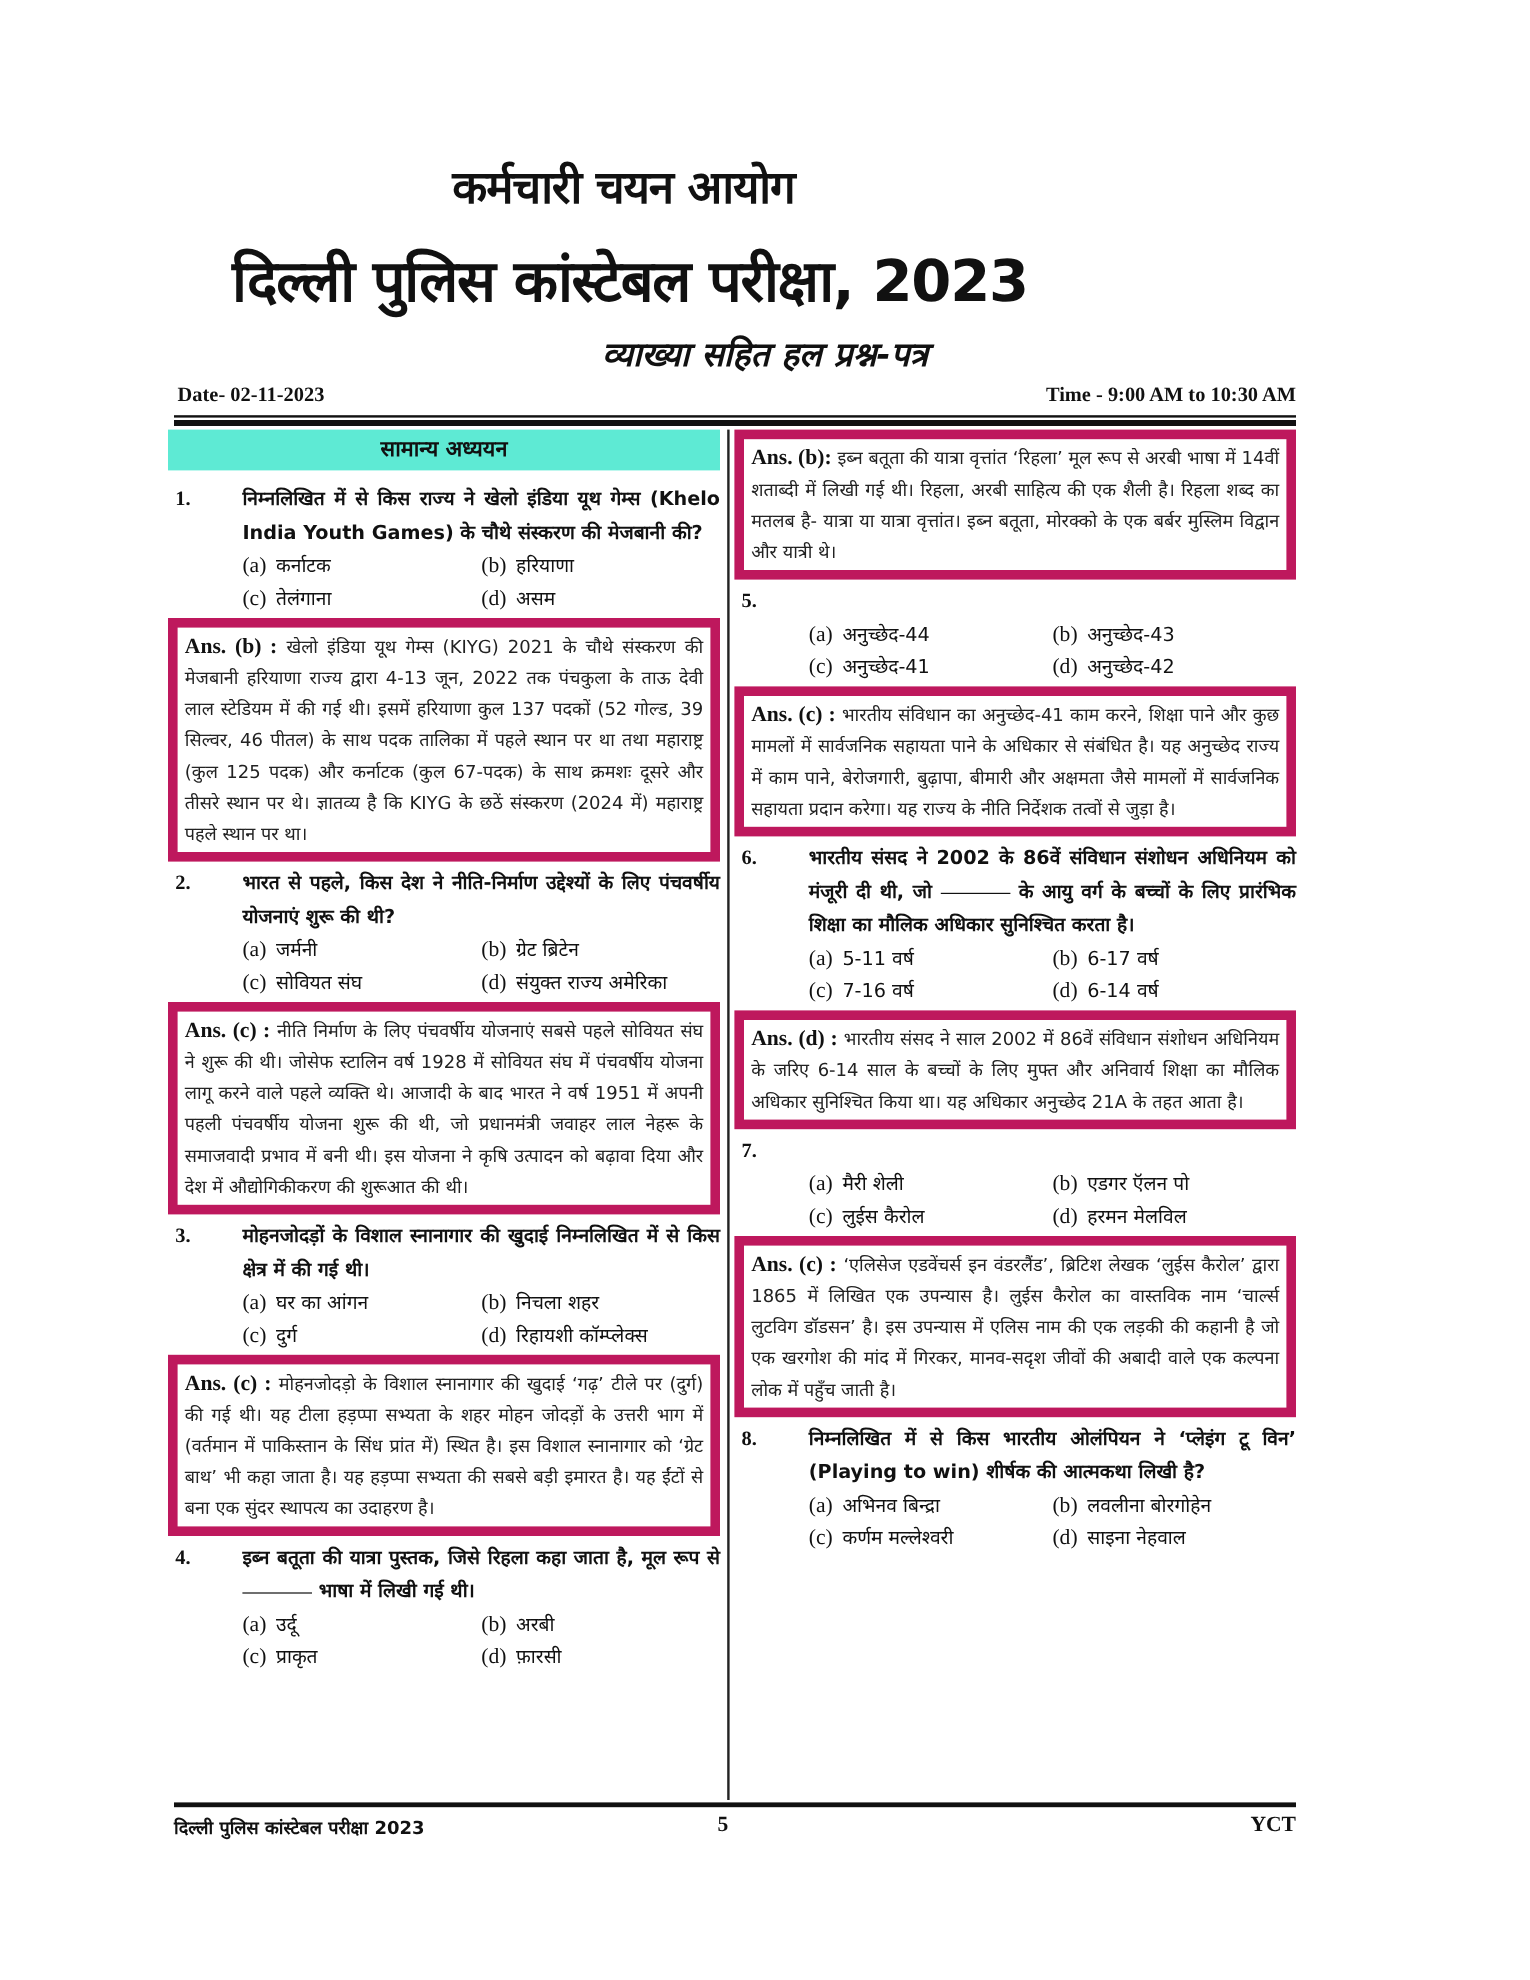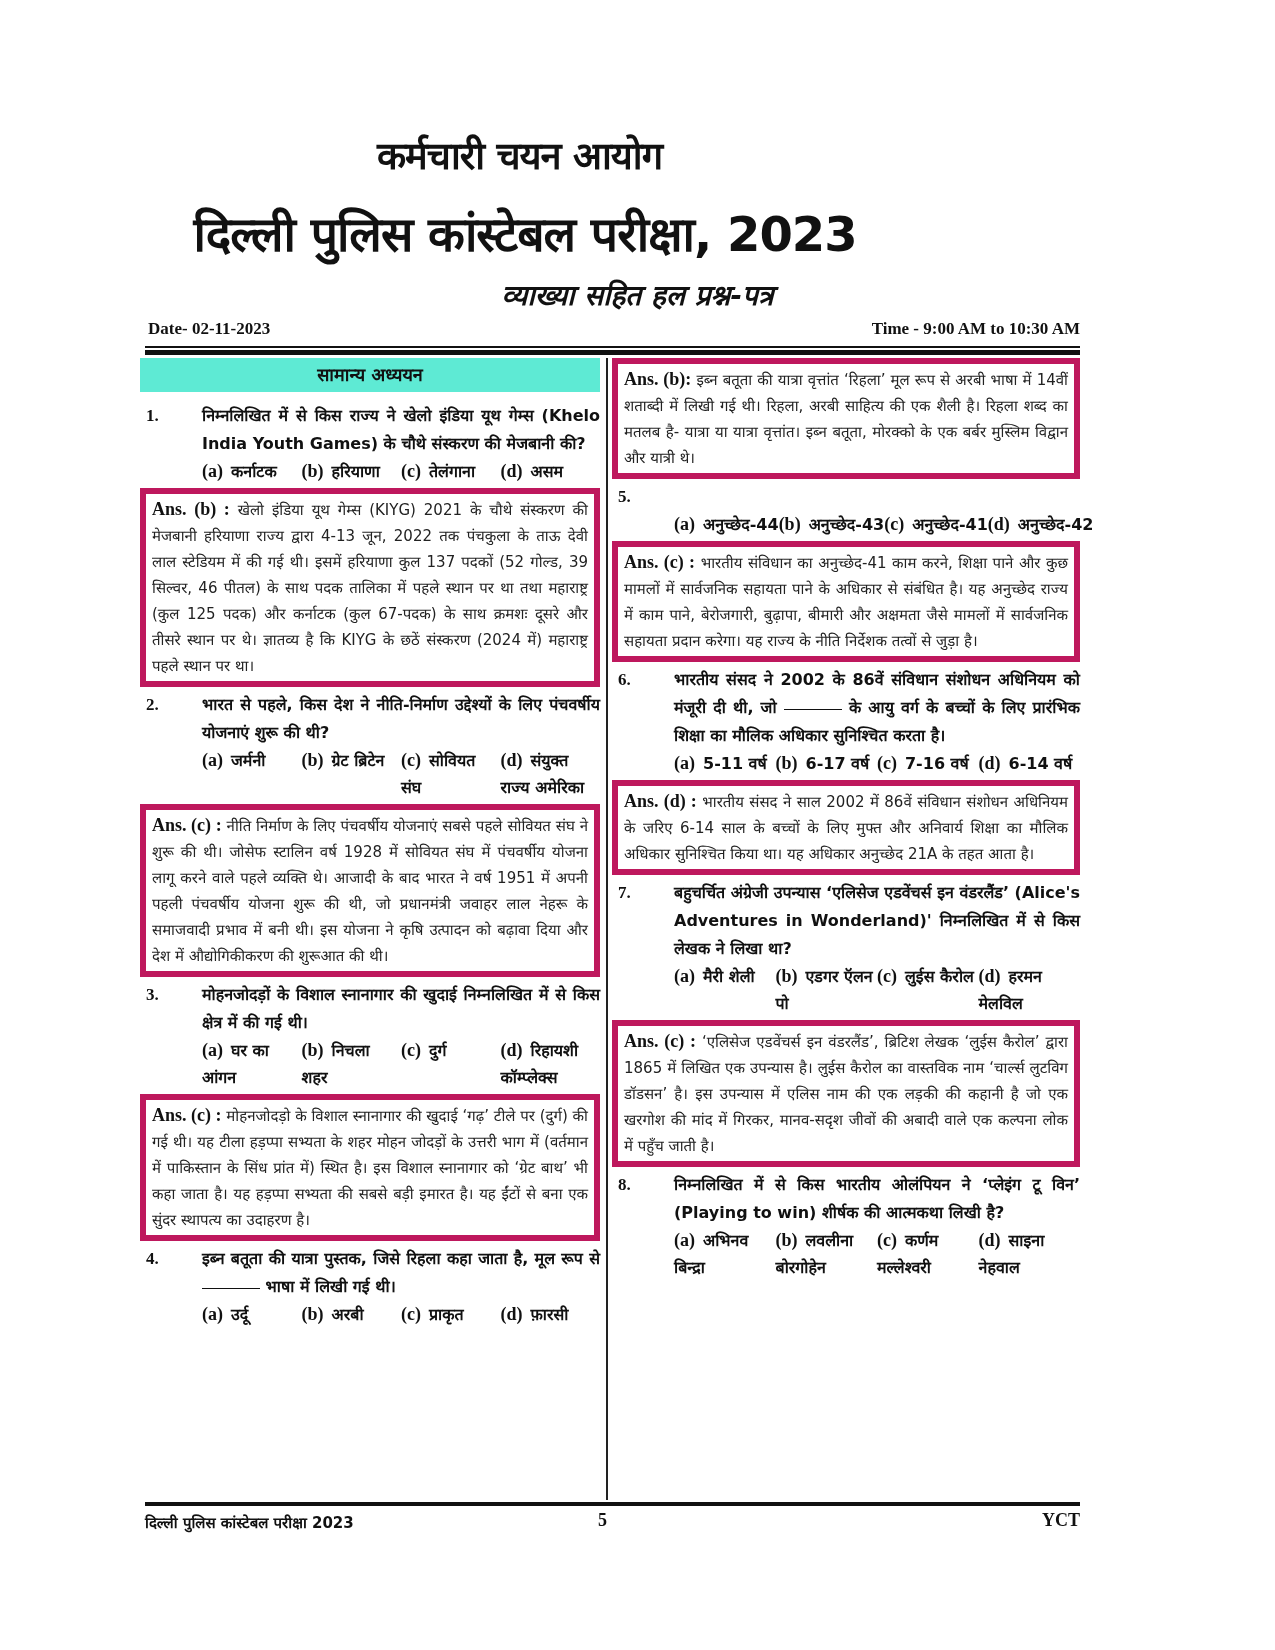--- a/index.html
+++ b/index.html
@@ -22,24 +22,24 @@
   .col { position: absolute; top: 358px; }
   .col.left { left: 140px; width: 460px; }
   .col.right { left: 612px; width: 468px; }
 
   .section-head { background: #5eead4; height: 34px; line-height: 34px; text-align: center;
                   font-family: "DejaVu Sans", sans-serif; font-weight: bold; font-size: 18px; margin-bottom: 10px; }
 
   .q { display: flex; font-family: "DejaVu Sans", sans-serif; font-weight: bold; font-size: 16px; line-height: 28px; }
   .q .num { width: 56px; flex: none; padding-left: 6px; font-family: "Liberation Serif", serif; font-size: 17px; }
   .q .text { flex: 1; text-align: justify; }
-  .opts { display: grid; grid-template-columns: 1fr 1fr 1fr 1fr; padding-left: 62px; font-size: 16px; line-height: 27px;
-          font-family: "DejaVu Sans", sans-serif; font-weight: bold; }
+  .opts { display: grid; grid-template-columns: 1fr 1fr; padding-left: 62px; font-size: 16px; line-height: 27px;
+          font-family: "DejaVu Sans", sans-serif; }
   .opts .lbl { font-family: "Liberation Serif", serif; font-size: 18px; margin-right: 8px; }
-  .ans { border: 6px solid #be185d; padding: 2px 6px; margin: 3px 0 4px 0; font-family: "DejaVu Sans", sans-serif;
+  .ans { border: 8px solid #be185d; padding: 2px 6px; margin: 3px 0 4px 0; font-family: "DejaVu Sans", sans-serif;
          font-size: 15px; line-height: 26px; text-align: justify; color: #222; }
   .ans .ans-label { font-family: "Liberation Serif", serif; font-weight: bold; font-size: 18px; color: #111; }
   .blank { display: inline-block; width: 58px; border-bottom: 1.5px solid #111; height: 1px; vertical-align: middle; }
 
   .foot-rule { position: absolute; left: 145px; width: 935px; top: 1502px; height: 4px; background: #111; }
   .foot-left { position: absolute; left: 145px; top: 1512px; font-family: "DejaVu Sans", sans-serif; font-weight: bold; font-size: 15px; }
   .foot-num { position: absolute; left: 598px; top: 1510px; font-weight: bold; font-size: 18px; }
   .foot-right { position: absolute; right: 195px; top: 1510px; font-weight: bold; font-size: 18px; }
 </style>
 </head>
@@ -154,21 +154,20 @@
       <div><span class="lbl">(c)</span><span>7-16 वर्ष</span></div>
       <div><span class="lbl">(d)</span><span>6-14 वर्ष</span></div>
     </div>
     <div class="ans">
       <span class="ans-label">Ans. (d) :</span>
       <span>भारतीय संसद ने साल 2002 में 86वें संविधान संशोधन अधिनियम के जरिए 6-14 साल के बच्चों के लिए मुफ्त और अनिवार्य शिक्षा का मौलिक अधिकार सुनिश्चित किया था। यह अधिकार अनुच्छेद 21A के तहत आता है।</span>
     </div>
 
     <div class="q">
       <span class="num">7.</span>
-      <span class="text">बहुचर्चित अंग्रेजी उपन्यास ‘एलिसेज एडवेंचर्स इन वंडरलैंड’ (Alice's Adventures in Wonderland)' निम्नलिखित में से किस लेखक ने लिखा था?</span>
     </div>
     <div class="opts">
       <div><span class="lbl">(a)</span><span>मैरी शेली</span></div>
       <div><span class="lbl">(b)</span><span>एडगर ऍलन पो</span></div>
       <div><span class="lbl">(c)</span><span>लुईस कैरोल</span></div>
       <div><span class="lbl">(d)</span><span>हरमन मेलविल</span></div>
     </div>
     <div class="ans">
       <span class="ans-label">Ans. (c) :</span>
       <span>‘एलिसेज एडवेंचर्स इन वंडरलैंड’, ब्रिटिश लेखक ‘लुईस कैरोल’ द्वारा 1865 में लिखित एक उपन्यास है। लुईस कैरोल का वास्तविक नाम ‘चार्ल्स लुटविग डॉडसन’ है। इस उपन्यास में एलिस नाम की एक लड़की की कहानी है जो एक खरगोश की मांद में गिरकर, मानव-सदृश जीवों की अबादी वाले एक कल्पना लोक में पहुँच जाती है।</span>

